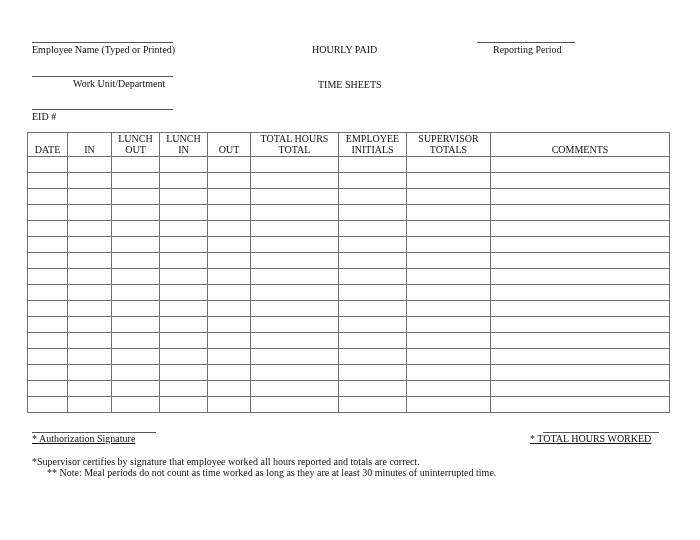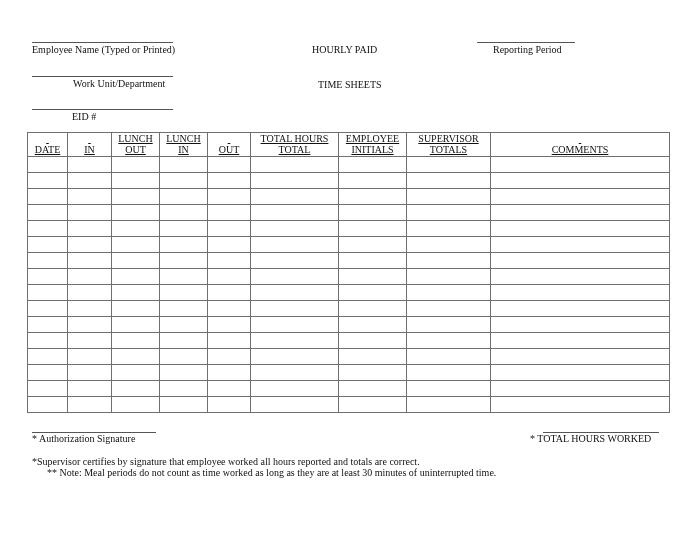--- a/index.html
+++ b/index.html
@@ -3,34 +3,34 @@
 <meta charset="utf-8">
 <style>
   * { box-sizing: border-box; margin: 0; padding: 0; }
   html, body { width: 700px; height: 540px; background: #ffffff; overflow: hidden; }
   body { position: relative; font-family: "Liberation Serif", serif; color: #111; font-size: 10px; }
   .line { position: absolute; border-top: 1px solid #555; height: 0; }
   .lbl { position: absolute; font-size: 10px; white-space: nowrap; line-height: 11px; }
 
   table.ts { position: absolute; left: 27px; top: 132px; border-collapse: collapse; table-layout: fixed; width: 642px; }
   table.ts th, table.ts td { border: 1px solid #6f6f6f; }
-  table.ts th { height: 24px; font-weight: normal; font-size: 10px; line-height: 11px; text-align: center; vertical-align: bottom; padding-bottom: 1px; text-decoration: underline; }
+  table.ts th { height: 24px; font-weight: normal; font-size: 10px; line-height: 11px; text-align: center; vertical-align: bottom; padding-bottom: 1px; }
   table.ts td { height: 16px; }
 </style>
 </head>
 <body>
 
 <div class="line" style="left:32px; top:42px; width:141px;"></div>
 <div class="lbl" style="left:32px; top:44px;">Employee Name (Typed or Printed)</div>
 
 <div class="line" style="left:32px; top:76px; width:141px;"></div>
 <div class="lbl" style="left:32px; top:78px;margin-left:41px;">Work Unit/Department</div>
 
 <div class="line" style="left:32px; top:109px; width:141px;"></div>
-<div class="lbl" style="left:32px; top:111px;margin-left:40px;">EID #</div>
+<div class="lbl" style="left:32px; top:111px;">EID #</div>
 
 <div class="lbl" style="left:312px; top:44px;">HOURLY PAID</div>
 <div class="lbl" style="left:318px; top:79px;">TIME SHEETS</div>
 
 <div class="line" style="left:477px; top:42px; width:98px;"></div>
 <div class="lbl" style="left:477px; top:44px;margin-left:16px;">Reporting Period</div>
 
 <table class="ts">
   <colgroup>
     <col style="width:40px">
@@ -257,19 +257,19 @@
         <td></td>
         <td></td>
         <td></td>
         <td></td>
         <td></td>
       </tr>
     </tbody>
 </table>
 
 <div class="line" style="left:32px; top:432px; width:124px;"></div>
-<div class="lbl" style="left:32px; top:433px;">* Authorization Signature</div>
+<div class="lbl" style="left:32px; top:433px;text-decoration:underline;">* Authorization Signature</div>
 
 <div class="line" style="left:543px; top:432px; width:116px;"></div>
-<div class="lbl" style="left:530px; top:433px;">*  TOTAL HOURS WORKED</div>
+<div class="lbl" style="left:530px; top:433px;text-decoration:underline;">*  TOTAL HOURS WORKED</div>
 
 <div class="lbl" style="left:32px; top:456px;">*Supervisor certifies by signature that employee worked all hours reported and totals are correct.</div>
 <div class="lbl" style="left:32px; top:467px;margin-left:15px;">**  Note:  Meal periods do not count as time worked as long as they are at least 30 minutes of uninterrupted time.</div>
 
 </body></html>

